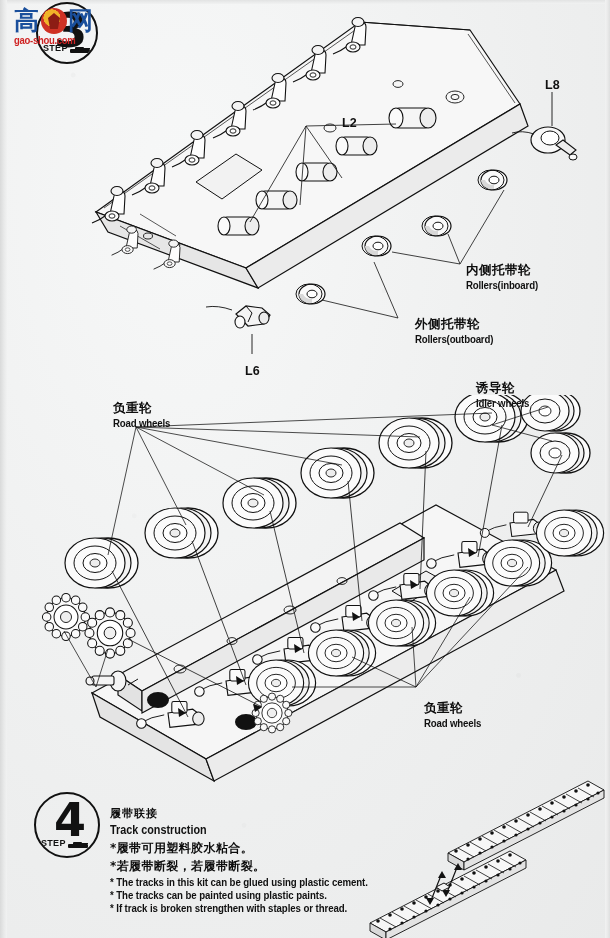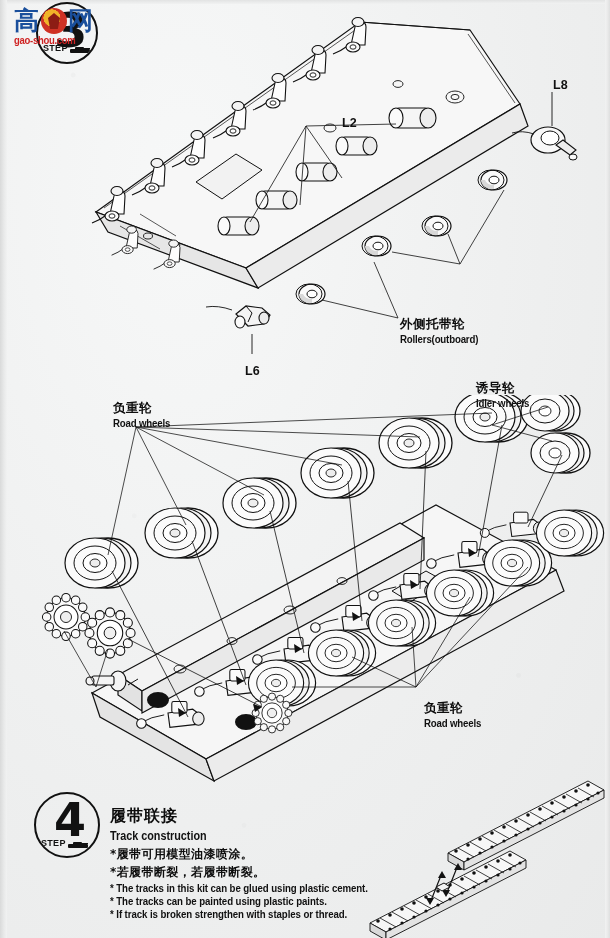--- a/index.html
+++ b/index.html
@@ -68,21 +68,21 @@
     font-weight:700;font-size:25px;color:#1a4f9c;line-height:1;}
   .wm-seal{position:absolute;left:27px;top:4px;width:26px;height:26px;
     border-radius:50%;background:radial-gradient(circle at 42% 38%, #f0b429 0 38%, #cf3224 39% 100%);}
   .wm-seal:after{content:"";position:absolute;left:7px;top:5px;width:12px;height:16px;
     background:#8c1d14;clip-path:polygon(50% 0,100% 32%,82% 100%,18% 100%,0 32%);}
   .wm-url{position:absolute;left:0;top:31px;font-family:"Liberation Sans", sans-serif;
     font-weight:700;font-size:10px;color:#cf2222;letter-spacing:-.3px;transform:scaleX(.95);transform-origin:left;}
 
   
   #instr{position:absolute;left:110px;top:806px;}
-  #instr .hdr-cn{font-family:Liberation Mono, monospace;font-size:16px;font-weight:700;
+  #instr .hdr-cn{font-family:Liberation Mono, monospace;font-size:11px;font-weight:700;
      color:#0d0d0d;letter-spacing:1px;margin-bottom:2px;}
   #instr .hdr-en{font-family:"Liberation Sans", sans-serif;font-size:12px;font-weight:700;
      color:#111;margin-bottom:3px;transform:scaleX(.9);transform-origin:left;}
   #instr ul{list-style:none;margin:0;padding:0;}
   #instr li{white-space:nowrap;margin-bottom:1px;}
   #instr li.zh{font-family:"DejaVu Sans", sans-serif;font-size:12px;font-weight:600;color:#0d0d0d;letter-spacing:.4px;}
   #instr li.en-li{font-family:"Liberation Sans", sans-serif;font-size:11px;font-weight:700;color:#111;
      transform:scaleX(.88);transform-origin:left;letter-spacing:-.1px;}
 </style>
 </head>
@@ -534,63 +534,67 @@
     </div>
   </div>
 
   <div id="watermark">
     <span class="wm-char" style="left:0;top:4px;">高</span>
     <span class="wm-seal"></span>
     <span class="wm-char" style="left:54px;top:4px;">网</span>
     <span class="wm-url">gao-shou.com</span>
   </div>
 
-
-  <div class="lbl-block" style="left:400px;top:316px;">
+  <div class="lbl-block" style="left:466px;top:262px;">
+    <div class="cn">内侧托带轮</div>
+    <div class="en">Rollers(inboard)</div>
+  </div>
+
+  <div class="lbl-block" style="left:415px;top:316px;">
     <div class="cn">外侧托带轮</div>
     <div class="en">Rollers(outboard)</div>
   </div>
 
   <div class="lbl-block" style="left:113px;top:400px;">
     <div class="cn">负重轮</div>
     <div class="en">Road wheels</div>
   </div>
 
   <div class="lbl-block" style="left:476px;top:380px;">
     <div class="cn">诱导轮</div>
     <div class="en">Idler wheels</div>
   </div>
 
 
   <div class="lbl-block" style="left:424px;top:700px;">
     <div class="cn">负重轮</div>
     <div class="en">Road wheels</div>
   </div>
 
-  <span class="partlbl abs" style="left:545px;top:78px;margin-left:8px;">L8</span>
+  <span class="partlbl abs" style="left:545px;top:78px;">L8</span>
   <span class="partlbl abs" style="left:299px;top:116px;margin-left:43px;">L2</span>
   <span class="partlbl abs" style="left:245px;top:364px;">L6</span>
 
   <div class="stepbadge" style="left:34px;top:792px;width:62px;height:62px;">
     <div class="stepnum" style="left:18px;top:3px;font-size:46px;">4</div>
     <div class="steptag" style="bottom:8px;">
       <span class="tw">STEP</span>
       <span class="tankmini">
         <span class="hull"></span>
           <span class="turret"></span>
           <span class="barrel"></span>
       </span>
     </div>
   </div>
 
   <div id="instr">
     <div class="hdr-cn">履带联接</div>
     <div class="hdr-en">Track construction</div>
     <ul>
-      <li class="zh">*履带可用模型油漆喷涂。</li>
+      <li class="zh">*履带可用塑料胶水粘合。</li>
       <li class="zh">*若履带断裂，若履带断裂。</li>
       <li class="en-li">* The tracks in this kit can be glued using plastic cement.</li>
       <li class="en-li">* The tracks can be painted using plastic paints.</li>
       <li class="en-li">* If track is broken strengthen with staples or thread.</li>
     </ul>
   </div>
 
 </div>
 
 </body></html>

